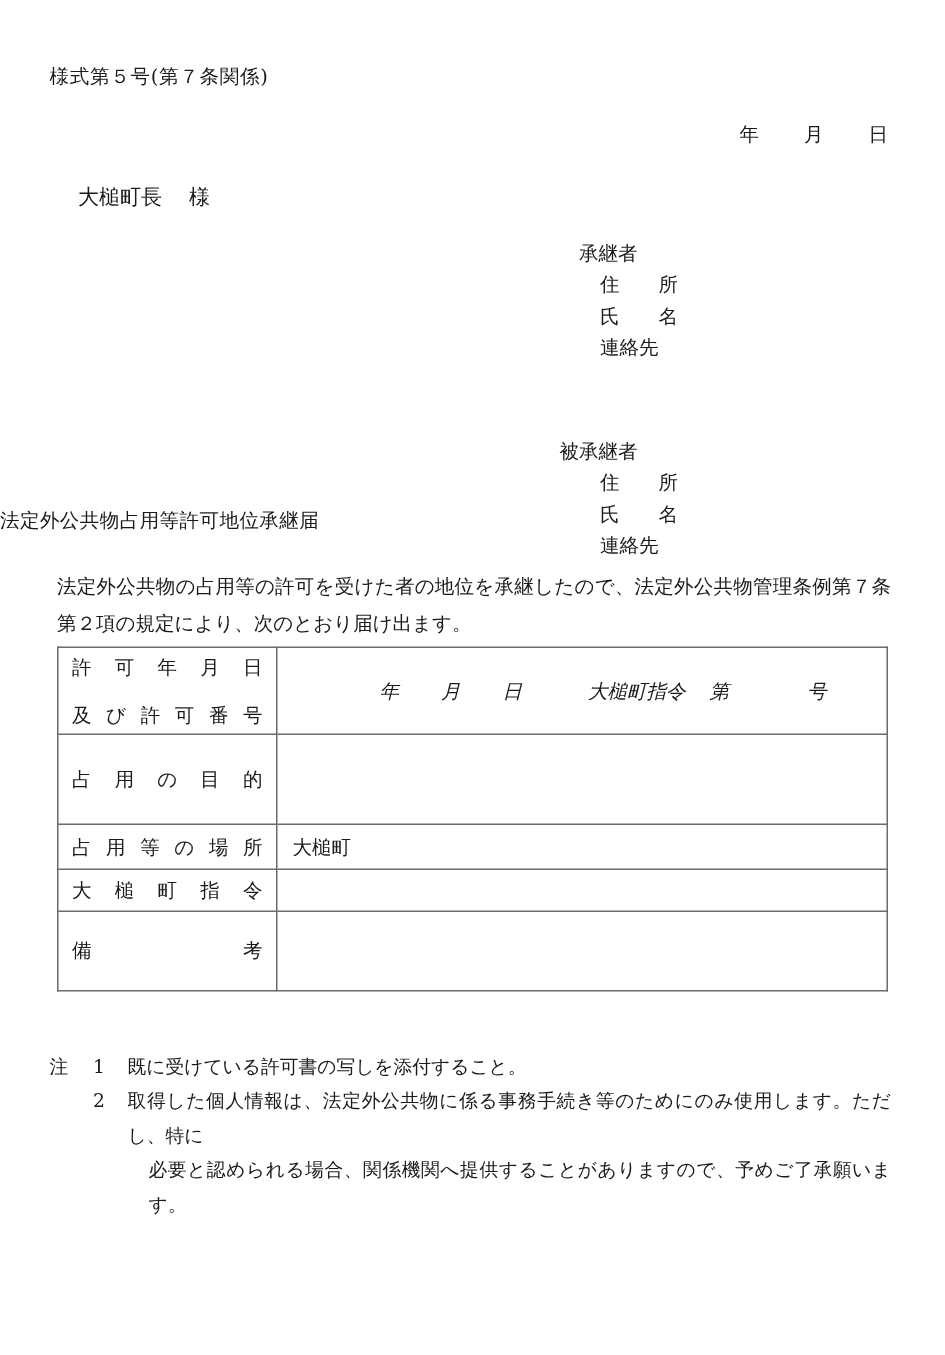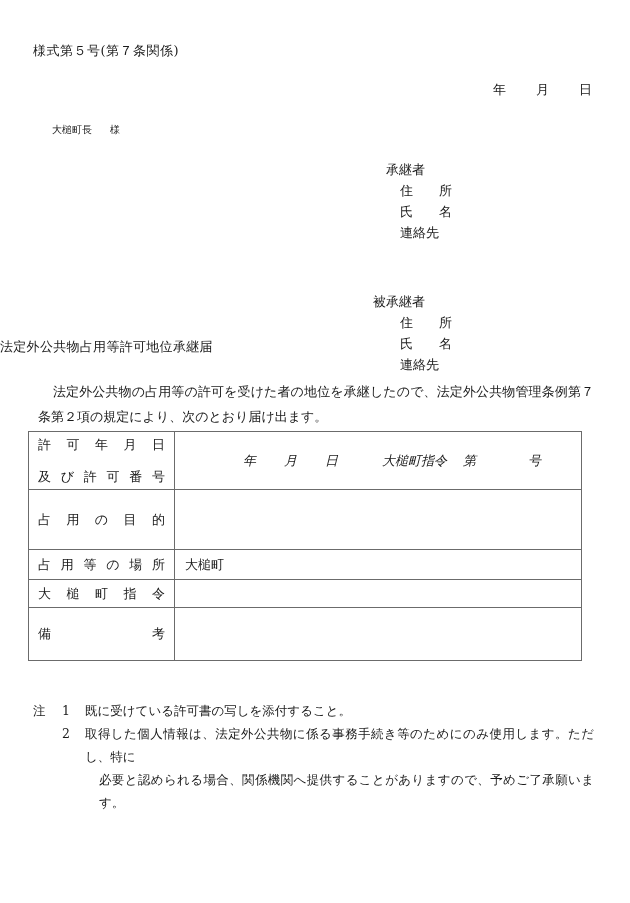--- a/index.html
+++ b/index.html
@@ -41,21 +41,21 @@
     white-space: nowrap;
   }
   .date-line .seg { display: inline-block; }
   .date-line .seg + .seg { margin-left: 30px; }
 
   
   .addressee {
     position: absolute;
     left: 52px;
     top: 123px;
-    font-size: 10px;
+    font-size: 14px;
     white-space: nowrap;
   }
   .addressee .honorific { margin-left: 18px; }
 
   
   .sig-block {
     position: absolute;
     left: 386px;
     top: 159px;
     font-size: 13px;
@@ -90,26 +90,26 @@
   
   .body-para {
     position: absolute;
     left: 38px;
     top: 379px;
     width: 556px;
     font-size: 13px;
     line-height: 25px;
     text-align: justify;
   }
-  .body-para .indent { margin-left: 15px; }
+  .body-para .indent { }
 
   
   .form-table {
     position: absolute;
-    left: 28px;
+    left: 38px;
     top: 431px;
     width: 554px;
     border-collapse: collapse;
     font-size: 13px;
     table-layout: fixed;
   }
   .form-table td {
     border: 1px solid #6b6b6b;
     padding: 0;
     vertical-align: middle;

